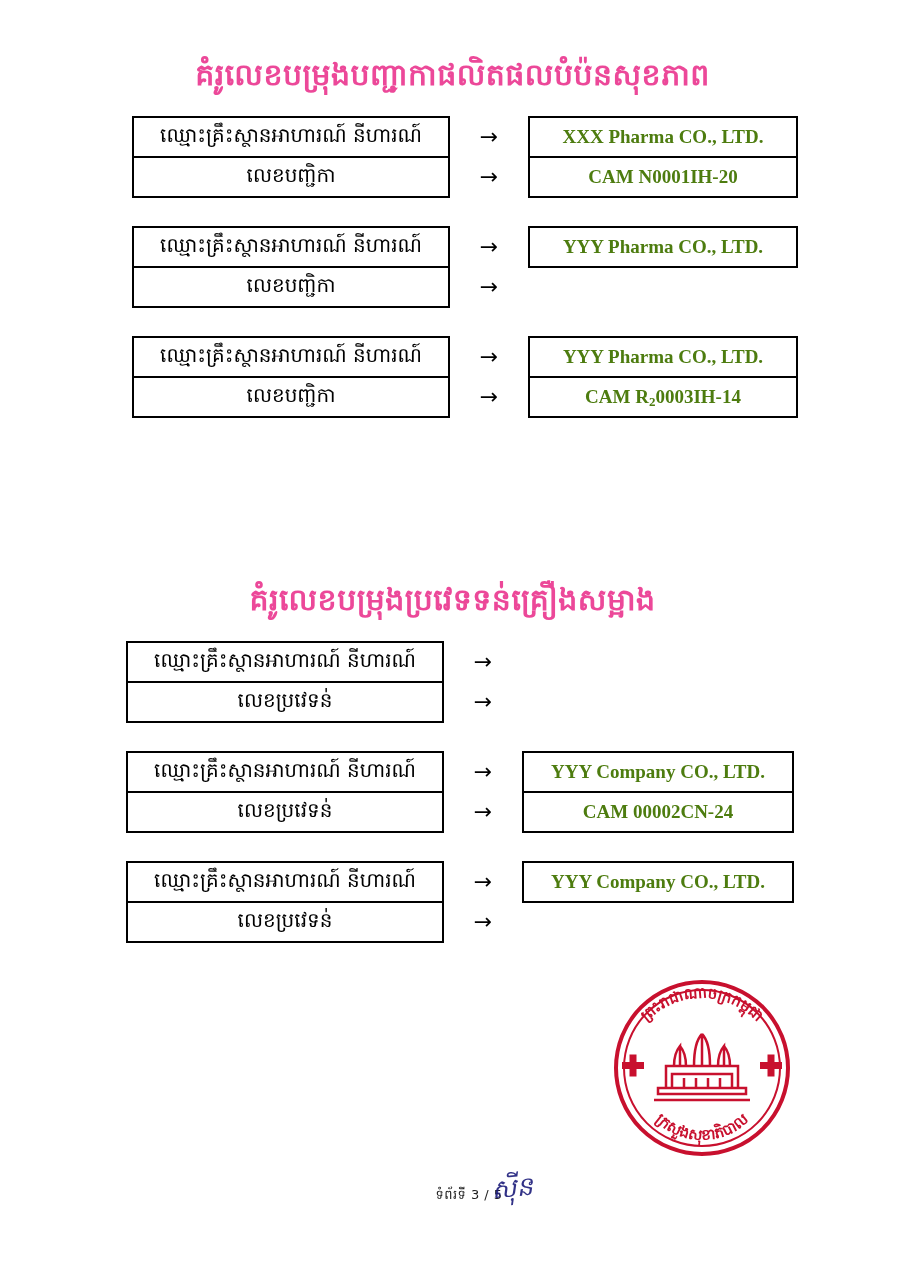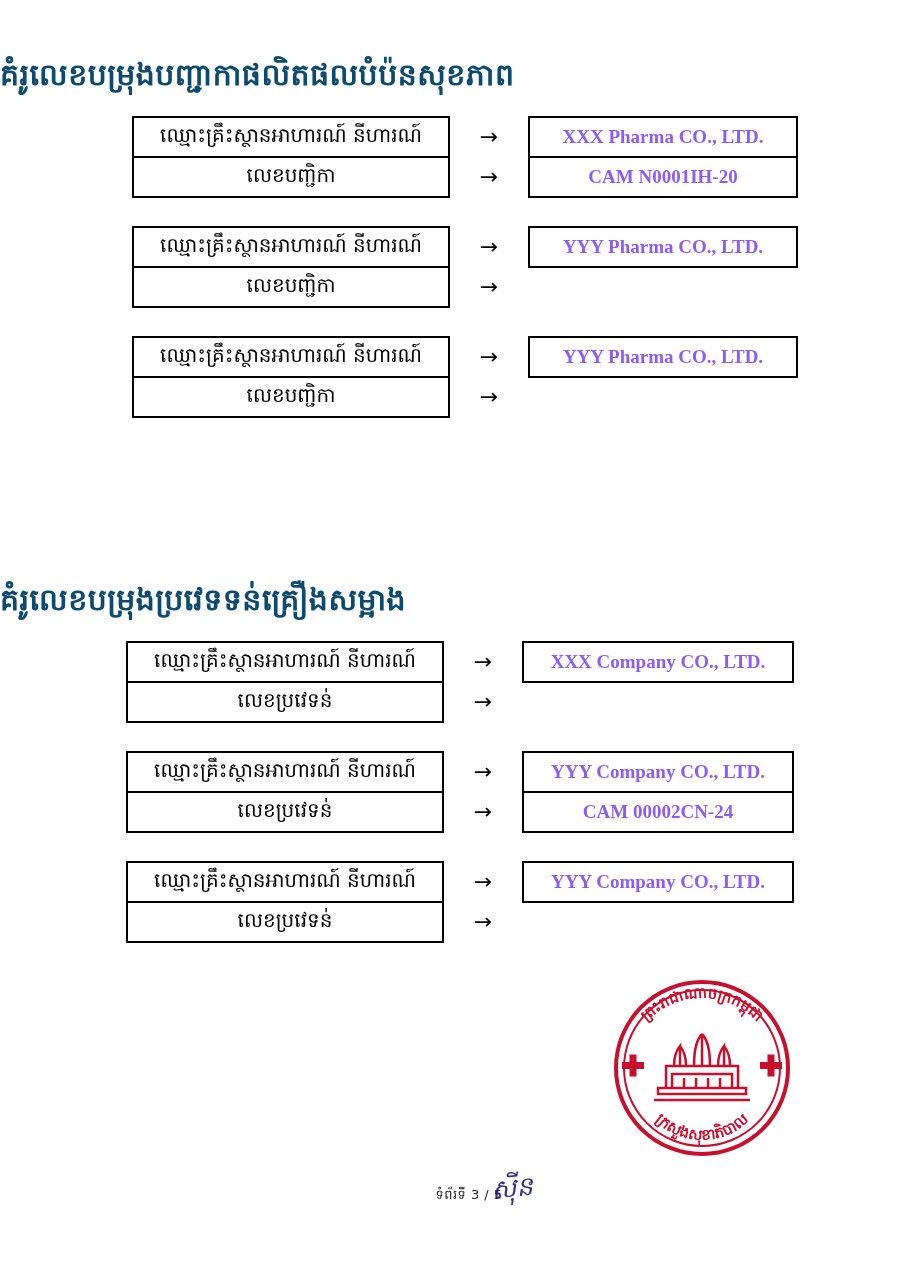--- a/index.html
+++ b/index.html
@@ -15,22 +15,22 @@
     overflow: hidden;
   }
   .page {
     position: relative;
     width: 905px;
     height: 1280px;
     box-sizing: border-box;
   }
 
   .section-title {
-    text-align: left;
-    color: #0c4a6e;
+    text-align: center;
+    color: #ec4899;
     font-family: "DejaVu Sans", "Liberation Sans", sans-serif;
     font-weight: bold;
     font-size: 30px;
     letter-spacing: 0.5px;
     line-height: 1.3;
   }
 
   .section {
     position: absolute;
     left: 0;
@@ -82,21 +82,21 @@
     font-family: "DejaVu Sans", "Liberation Sans", sans-serif;
     font-size: 20px;
     color: #000;
     white-space: nowrap;
   }
 
   .en {
     font-family: "Liberation Serif", "DejaVu Serif", serif;
     font-weight: bold;
     font-size: 19px;
-    color: #8b5cf6;
+    color: #4d7c0f;
     white-space: nowrap;
   }
   .en sub {
     font-size: 13px;
     vertical-align: baseline;
     position: relative;
     top: 3px;
   }
 
   
@@ -195,38 +195,38 @@
         <div class="arrow-cell">→</div>
         <div class="box right-box">
           <span class="en">YYY Pharma CO., LTD.</span>
         </div>
       </div>
       <div class="row" style="margin-top:-2px;">
         <div class="box left-box">
           <span class="kh">លេខបញ្ជិកា</span>
         </div>
         <div class="arrow-cell">→</div>
+        <div class="box right-box">
+          <span class="en"><span>CAM R</span><sub>2</sub><span>0003IH-14</span></span>
+        </div>
       </div>
     </div>
   </div>
 
   <div class="section shift" style="top:580px;">
     <div class="section-title">គំរូលេខបម្រុងប្រវេទទន់គ្រឿងសម្អាង</div>
 
     <div style="height:22px;"></div>
 
     <div class="group">
       <div class="row">
         <div class="box left-box">
           <span class="kh">ឈ្មោះគ្រឹះស្ថានអាហារណ៍ នីហារណ៍</span>
         </div>
         <div class="arrow-cell">→</div>
-        <div class="box right-box">
-          <span class="en">XXX Company CO., LTD.</span>
-        </div>
       </div>
       <div class="row" style="margin-top:-2px;">
         <div class="box left-box">
           <span class="kh">លេខប្រវេទន់</span>
         </div>
         <div class="arrow-cell">→</div>
       </div>
     </div>
 
     <div class="group" style="margin-top:28px;">

